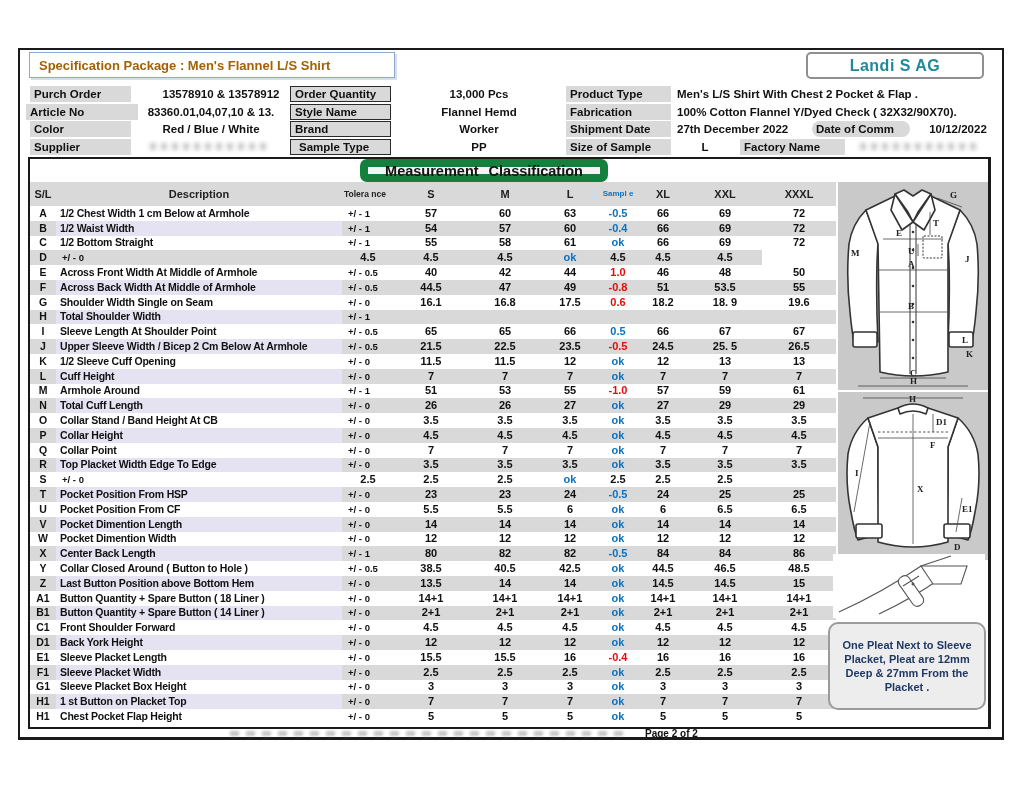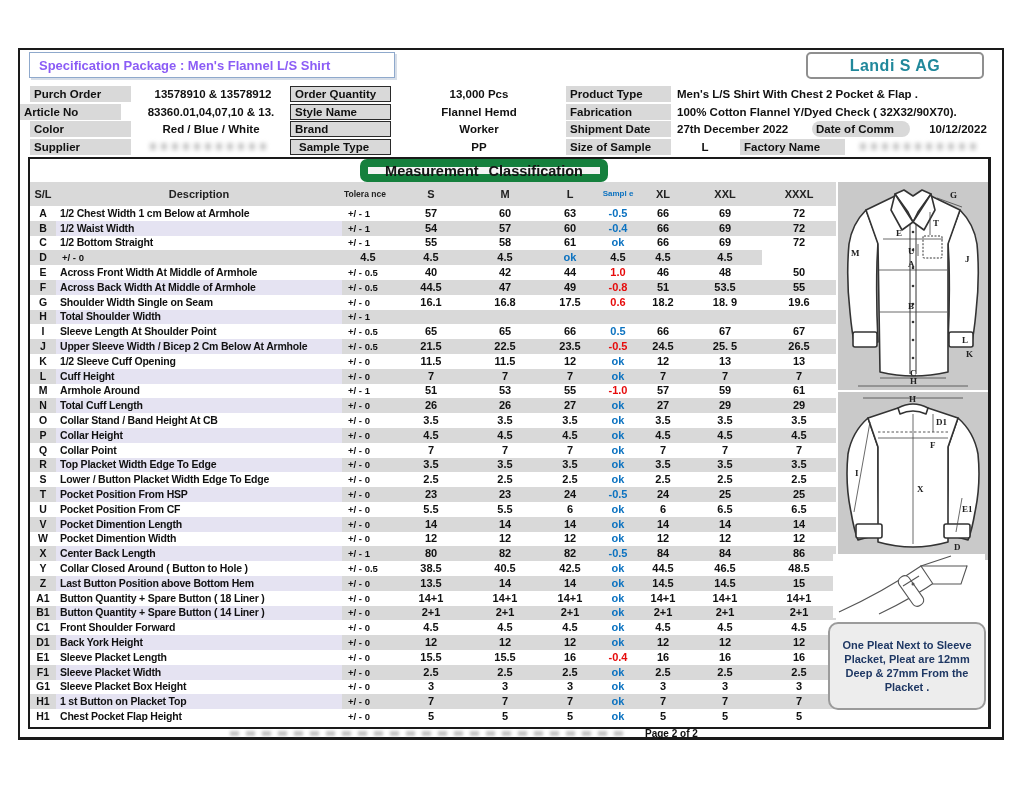--- a/index.html
+++ b/index.html
@@ -3,21 +3,21 @@
 <meta charset="utf-8">
 <style>
   html,body{margin:0;padding:0;background:#fff;}
   body{font-family:"Liberation Sans",sans-serif;color:#111;}
   #stage{position:relative;width:1024px;height:791px;background:#fff;overflow:hidden;}
   .abs{position:absolute;}
   
   #page{left:18px;top:48px;width:986px;height:692px;border:2px solid #1a1a1a;border-bottom-width:3px;background:#fff;box-sizing:border-box;}
   
   #spec-box{left:29px;top:52px;width:366px;height:26px;background:#fff;border:1px solid #8fa9cc;box-shadow:2px 2px 0 rgba(140,160,190,.35);display:flex;align-items:center;padding-left:9px;box-sizing:border-box;}
-  #spec-box span{color:#8b5cf6;font-weight:bold;font-size:13px;}
+  #spec-box span{color:#a16207;font-weight:bold;font-size:13px;}
   #landi-box{left:806px;top:52px;width:178px;height:27px;border:2px solid #8f8f8f;border-radius:5px;display:flex;align-items:center;justify-content:center;box-sizing:border-box;background:#fff;}
   #landi-box span{color:#20889b;font-weight:bold;font-size:16px;letter-spacing:.5px;}
   
   .ilabel{background:#d9d9d9;font-weight:bold;font-size:11.5px;display:flex;align-items:center;padding-left:4px;box-sizing:border-box;height:16px;}
   .ivalue{font-weight:bold;font-size:11.5px;display:flex;align-items:center;justify-content:center;box-sizing:border-box;height:16px;}
   .ivalue.left{justify-content:flex-start;padding-left:4px;}
   .midlabel{border:1px solid #2a2a2a;}
   .blurval{filter:blur(2px);opacity:.55;background:repeating-linear-gradient(90deg,#9a9a9a 0 6px,transparent 6px 11px);height:7px !important;align-self:center;}
   
   #meas-title{left:360px;top:159px;width:248px;height:23px;background:#f4f4f4;border:8px solid #15803d;border-radius:7px;display:flex;align-items:center;justify-content:center;z-index:5;box-sizing:border-box;}
@@ -61,22 +61,22 @@
   <div class="abs" id="page"></div>
 
   <div class="abs" id="spec-box">
     <span>Specification Package : Men's  Flannel L/S Shirt</span>
   </div>
   <div class="abs" id="landi-box">
     <span>Landi S AG</span>
   </div>
 
   <div class="abs ilabel" style="left:30px;top:86px;width:101px;">Purch Order</div>
-  <div class="abs ivalue" style="left:135px;top:86px;width:156px;">13578910 &amp; 13578912</div>
-  <div class="abs ilabel" style="left:20px;top:103.5px;width:101px;">Article No</div>
+  <div class="abs ivalue" style="left:143px;top:86px;width:156px;">13578910 &amp; 13578912</div>
+  <div class="abs ilabel" style="left:26px;top:103.5px;width:112px;">Article No</div>
   <div class="abs ivalue" style="left:133px;top:103.5px;width:156px;">83360.01,04,07,10 &amp; 13.</div>
   <div class="abs ilabel" style="left:30px;top:121px;width:101px;">Color</div>
   <div class="abs ivalue" style="left:133px;top:121px;width:156px;">Red / Blue / White</div>
   <div class="abs ilabel" style="left:30px;top:138.5px;width:101px;">Supplier</div>
   <div class="abs ivalue blurval" style="left:150px;top:143px;width:120px;"></div>
 
   <div class="abs ilabel midlabel" style="left:290px;top:86px;width:101px;">Order Quantity</div>
   <div class="abs ivalue" style="left:395px;top:86px;width:168px;">13,000 Pcs</div>
   <div class="abs ilabel midlabel" style="left:290px;top:103.5px;width:101px;">Style Name</div>
   <div class="abs ivalue" style="left:395px;top:103.5px;width:168px;">Flannel Hemd</div>
@@ -327,21 +327,20 @@
           <div class="cell c-s">3.5</div>
           <div class="cell c-m">3.5</div>
           <div class="cell c-l">3.5</div>
           <div class="cell c-sample sb">ok</div>
           <div class="cell c-xl">3.5</div>
           <div class="cell c-xxl">3.5</div>
           <div class="cell c-xxxl">3.5</div>
         </div>
         <div class="trow">
           <div class="cell c-sl">S</div>
-          <div class="cell c-desc">Lower / Button  Placket Width Edge To Edge</div>
           <div class="cell c-tol">+/ - 0</div>
           <div class="cell c-s">2.5</div>
           <div class="cell c-m">2.5</div>
           <div class="cell c-l">2.5</div>
           <div class="cell c-sample sb">ok</div>
           <div class="cell c-xl">2.5</div>
           <div class="cell c-xxl">2.5</div>
           <div class="cell c-xxxl">2.5</div>
         </div>
         <div class="trow alt">

